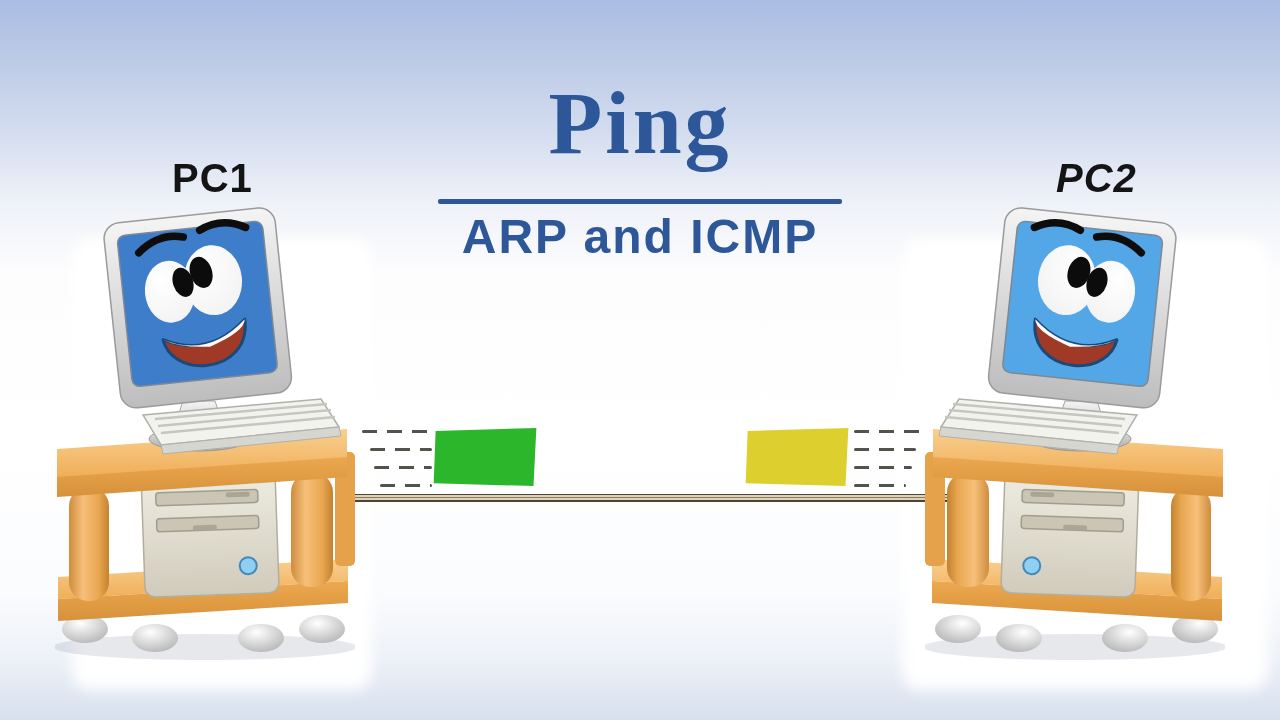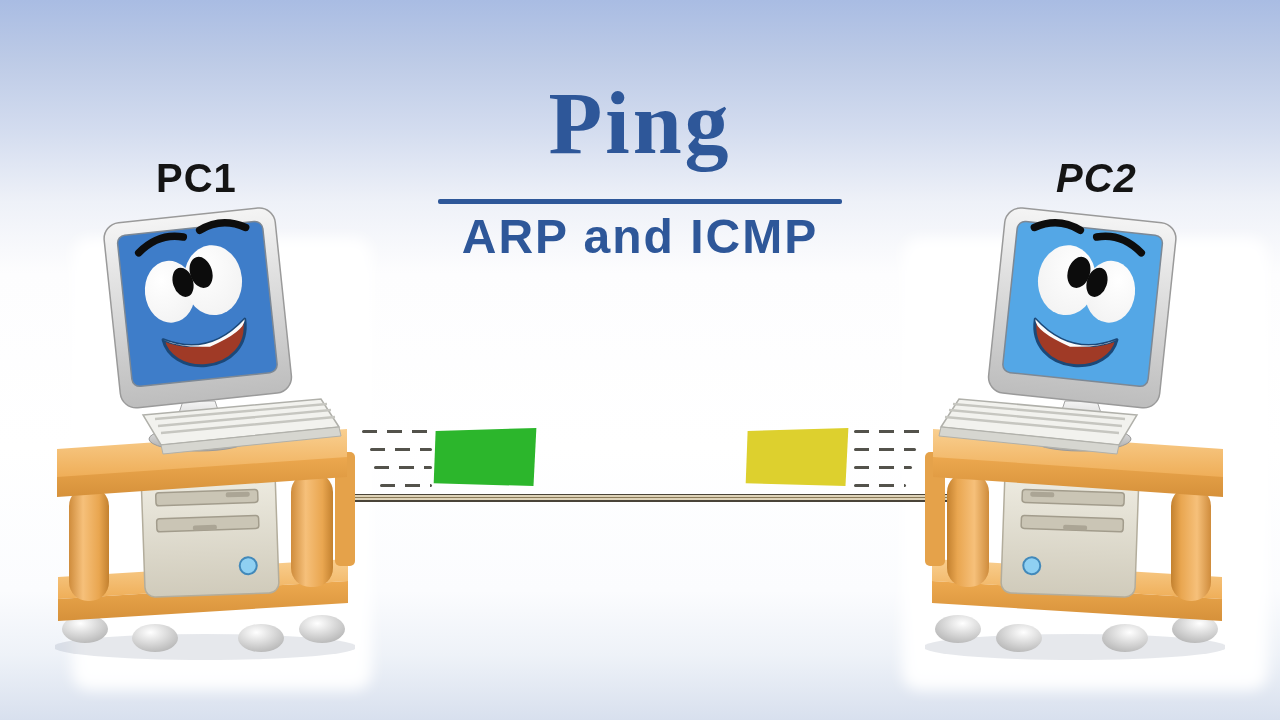--- a/index.html
+++ b/index.html
@@ -25,21 +25,21 @@
     left:438px;top:199px;width:404px;height:5px;background:#3a67aa;border-radius:2px;
   }
   #sub-title{
     left:0;right:0;top:213px;text-align:center;
     font-size:48px;font-weight:bold;letter-spacing:2px;line-height:1;
     color:#2e5799;
   }
   .pc-label{
     font-size:40px;font-weight:bold;letter-spacing:1px;color:#141414;line-height:1;
   }
-  #pc1-label{left:156px;top:158px;}
+  #pc1-label{left:172px;top:158px;}
   #pc2-label{left:1056px;top:158px;font-style:italic;}
   
   .white-patch{background:rgba(255,255,255,.96);filter:blur(7px);border-radius:18px;}
   #patch-left{left:72px;top:238px;width:300px;height:452px;}
   #patch-right{left:902px;top:238px;width:366px;height:452px;}
   
   #cable{
     left:338px;top:494px;width:617px;height:8px;z-index:1;
     background:linear-gradient(180deg,
       #4a4438 0%,#4a4438 18%,#ded3b8 18%,#ded3b8 38%,

